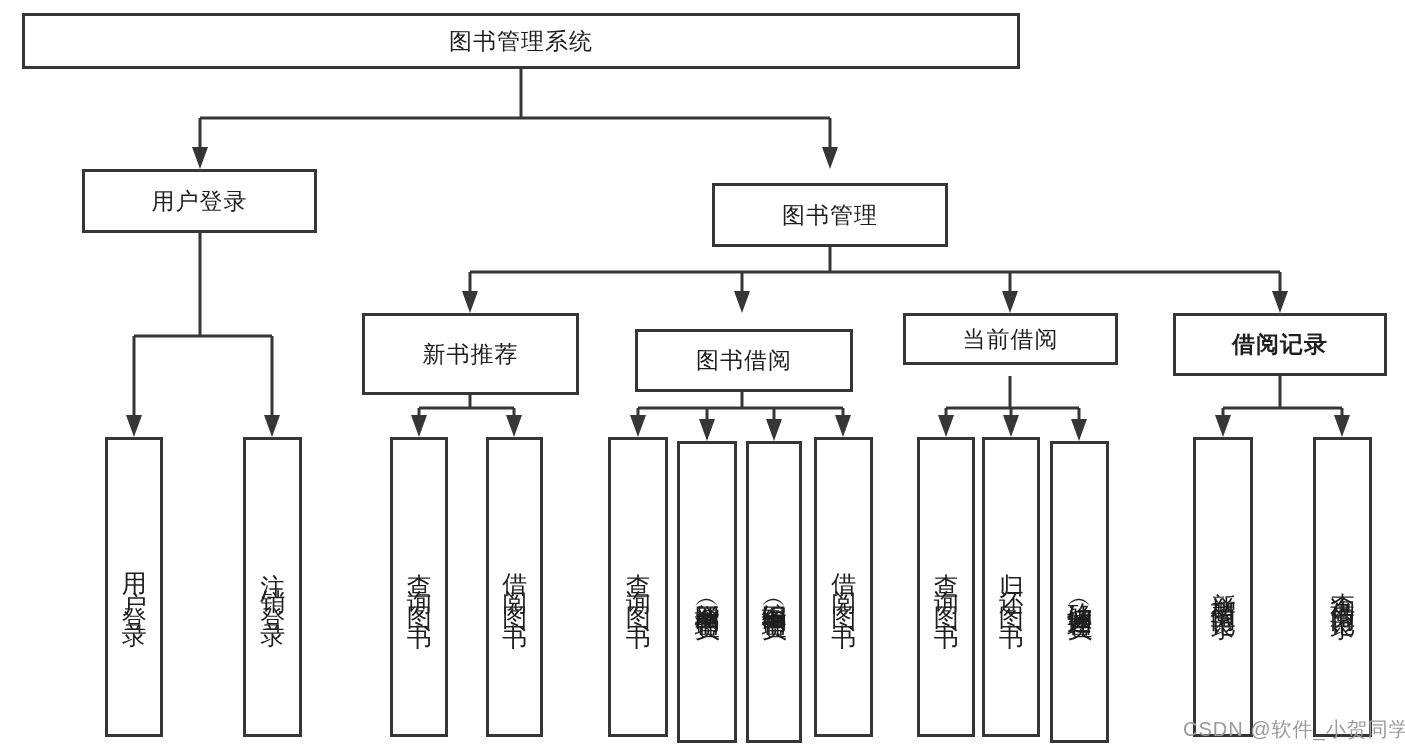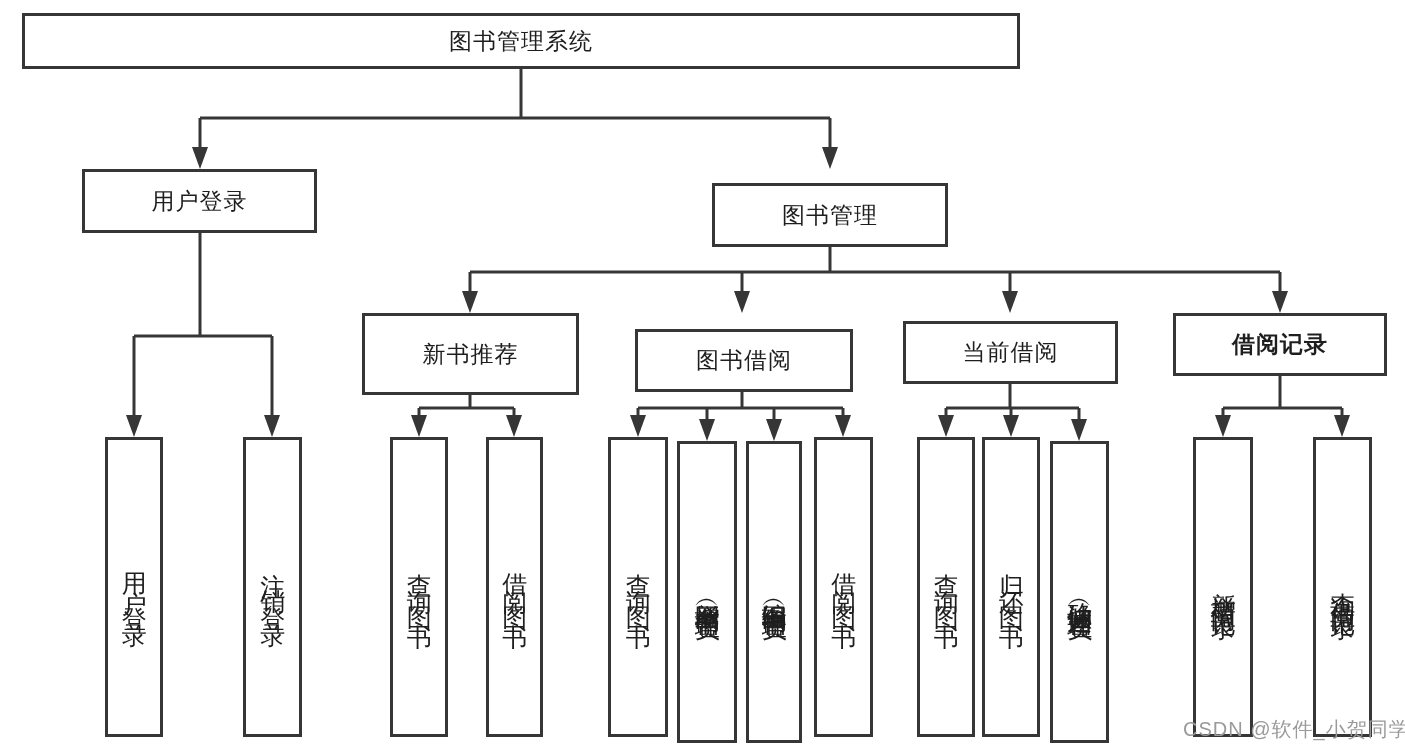--- a/index.html
+++ b/index.html
@@ -41,21 +41,21 @@
   .ls-md { letter-spacing: 5px;  }
   .ls-sm { letter-spacing: 2px;  }
   
   .n-root   { left: 22px;   top: 13px;  width: 998px; height: 56px; justify-content: center; }
   
   .n-login  { left: 82px;   top: 169px; width: 235px; height: 64px; }
   .n-mgmt   { left: 712px;  top: 169px; width: 236px; height: 64px; margin-top: 14px; }
   
   .n-newrec { left: 362px;  top: 313px; width: 217px; height: 82px; }
   .n-borrow { left: 635px;  top: 313px; width: 218px; height: 63px; margin-top: 16px; }
-  .n-curr   { left: 903px;  top: 313px; width: 215px; height: 63px; margin-top: 8px; }
+  .n-curr   { left: 903px;  top: 313px; width: 215px; height: 52px; }
   .n-record { left: 1173px; top: 313px; width: 214px; height: 63px; font-weight: bold; }
   
   .lf-login    { left: 105px;  top: 437px; width: 58px; height: 300px; }
   .lf-logout   { left: 243px;  top: 437px; width: 59px; height: 300px; }
   .lf-nb-q     { left: 390px;  top: 437px; width: 58px; height: 300px; }
   .lf-nb-b     { left: 486px;  top: 437px; width: 57px; height: 300px; }
   .lf-bb-q     { left: 608px;  top: 437px; width: 60px; height: 300px; }
   .lf-bb-add   { left: 677px;  top: 441px; width: 60px; height: 302px; }
   .lf-bb-edit  { left: 746px;  top: 441px; width: 56px; height: 302px; }
   .lf-bb-b     { left: 814px;  top: 437px; width: 59px; height: 300px; }

